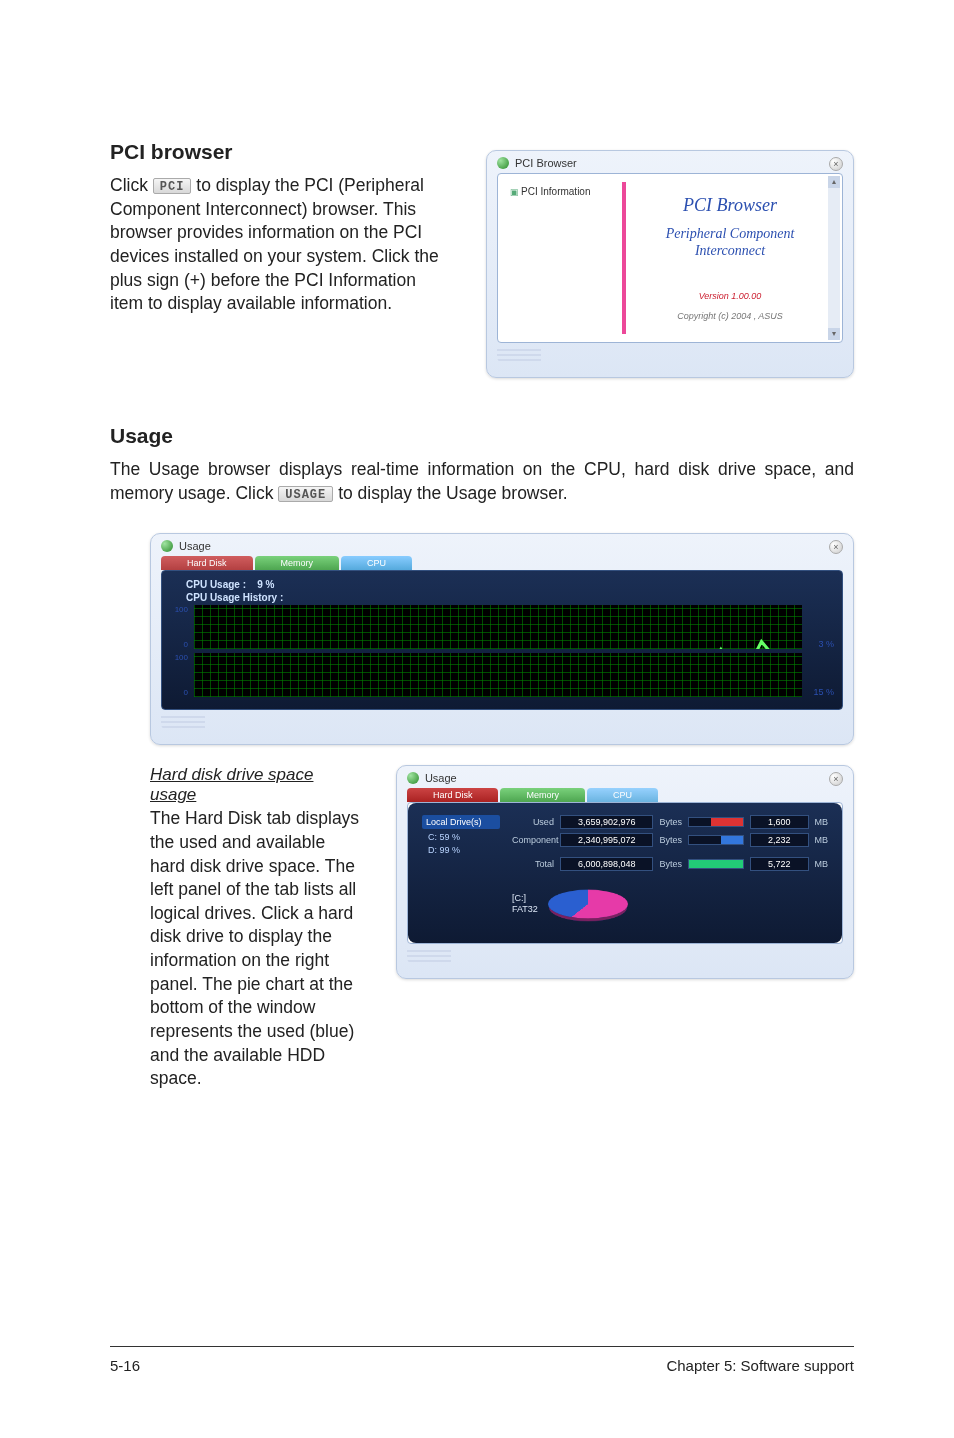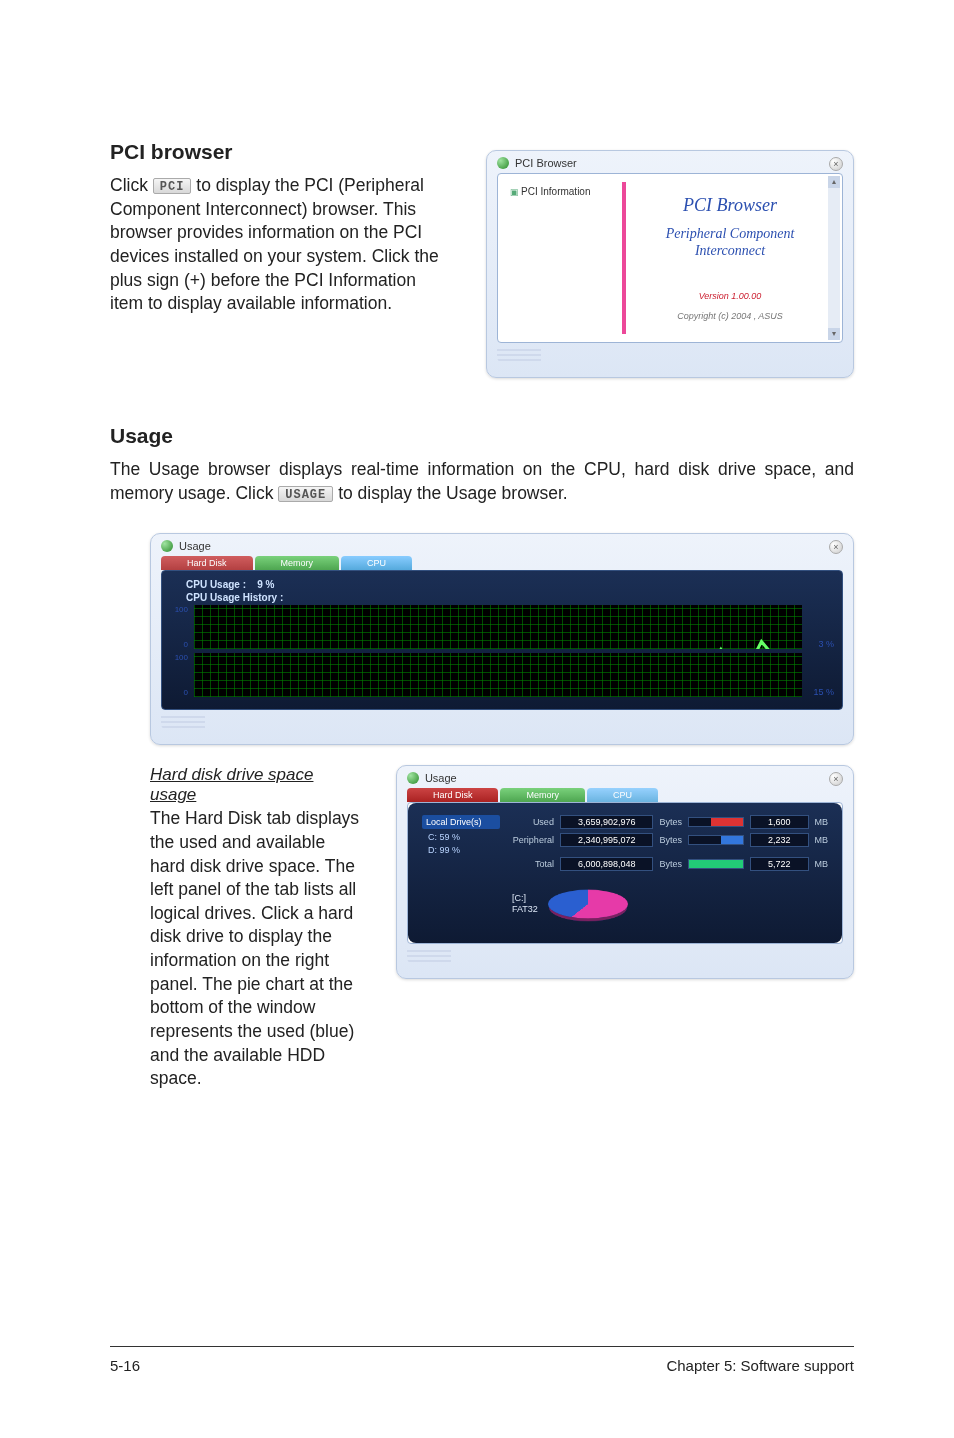--- a/index.html
+++ b/index.html
@@ -356,21 +356,21 @@
                 <span class="lbl">Used</span>
                 <span class="numbox">3,659,902,976</span>
                 <span class="unit">Bytes</span>
                 <span class="bar">
                     <span class="fill fill-red" style="width:60%"></span>
                   </span>
                 <span class="numbox" style="min-width:34px;">1,600</span>
                 <span class="unit">MB</span>
               </div>
               <div class="stat-row">
-                <span class="lbl">Peripheral</span>
+                <span class="lbl">Component</span>
                 <span class="numbox">2,340,995,072</span>
                 <span class="unit">Bytes</span>
                 <span class="bar">
                     <span class="fill fill-blue" style="width:40%"></span>
                   </span>
                 <span class="numbox" style="min-width:34px;">2,232</span>
                 <span class="unit">MB</span>
               </div>
               <div style="height:6px;"></div>
               <div class="stat-row">

